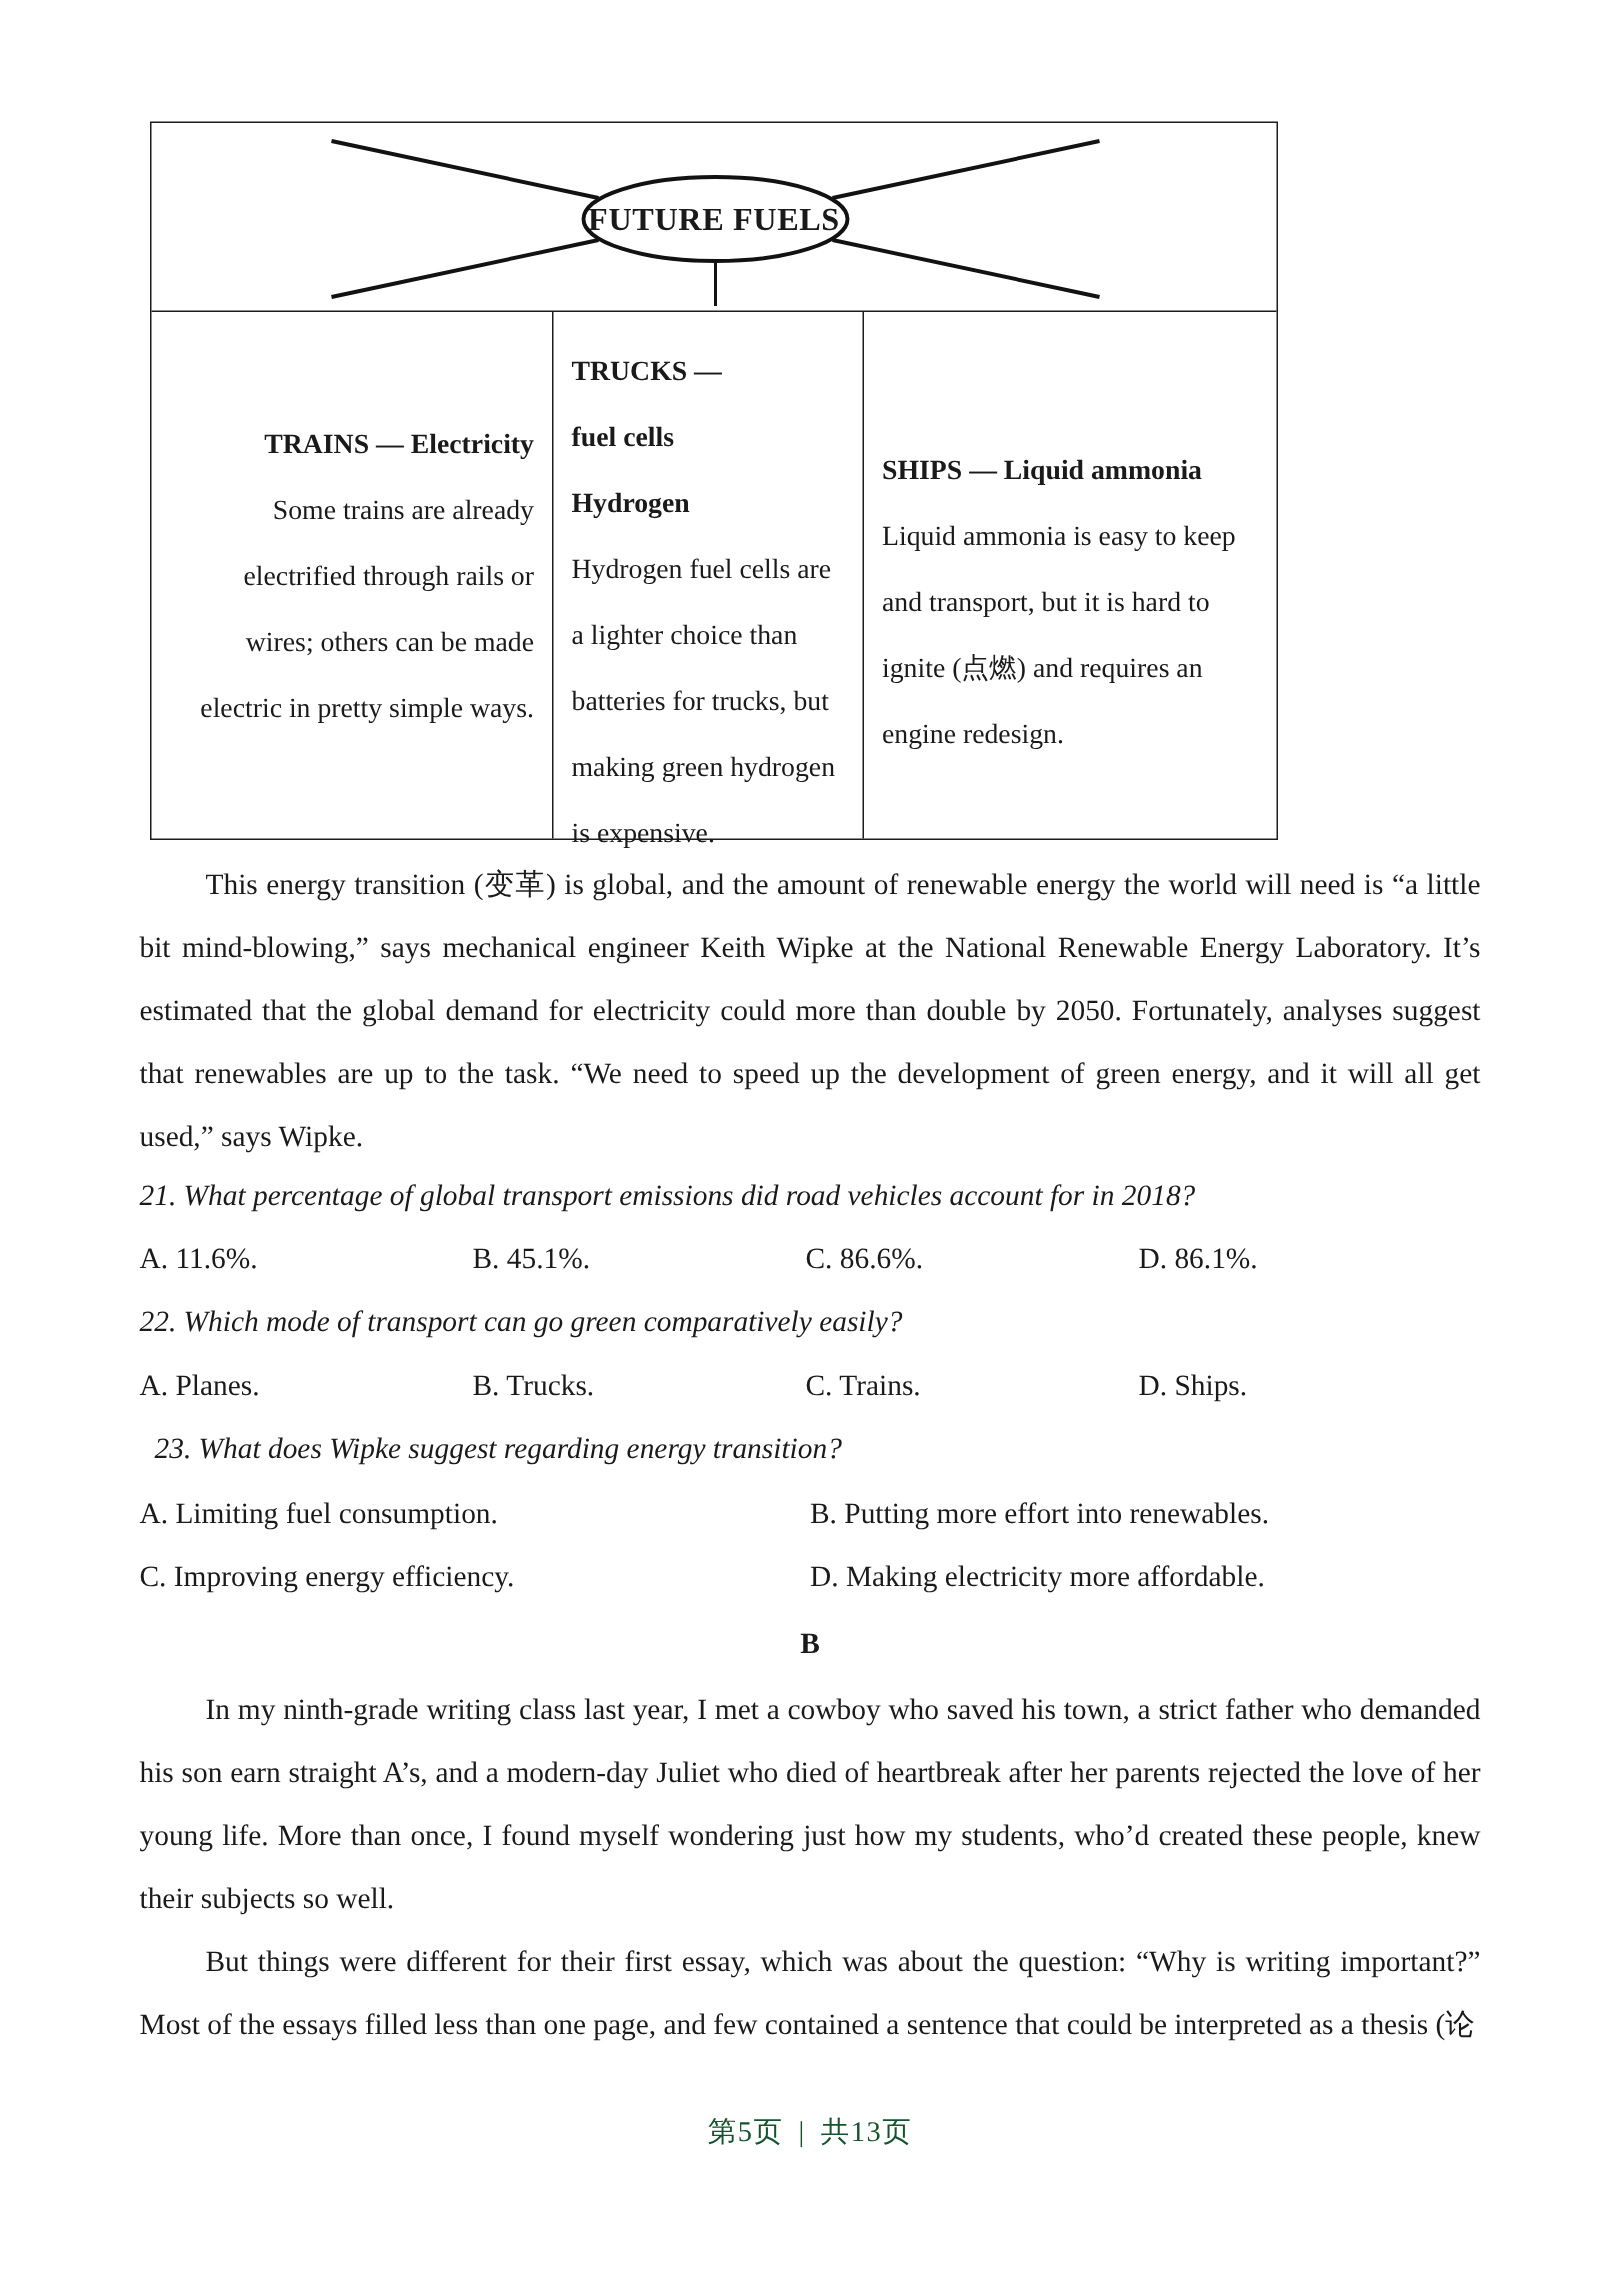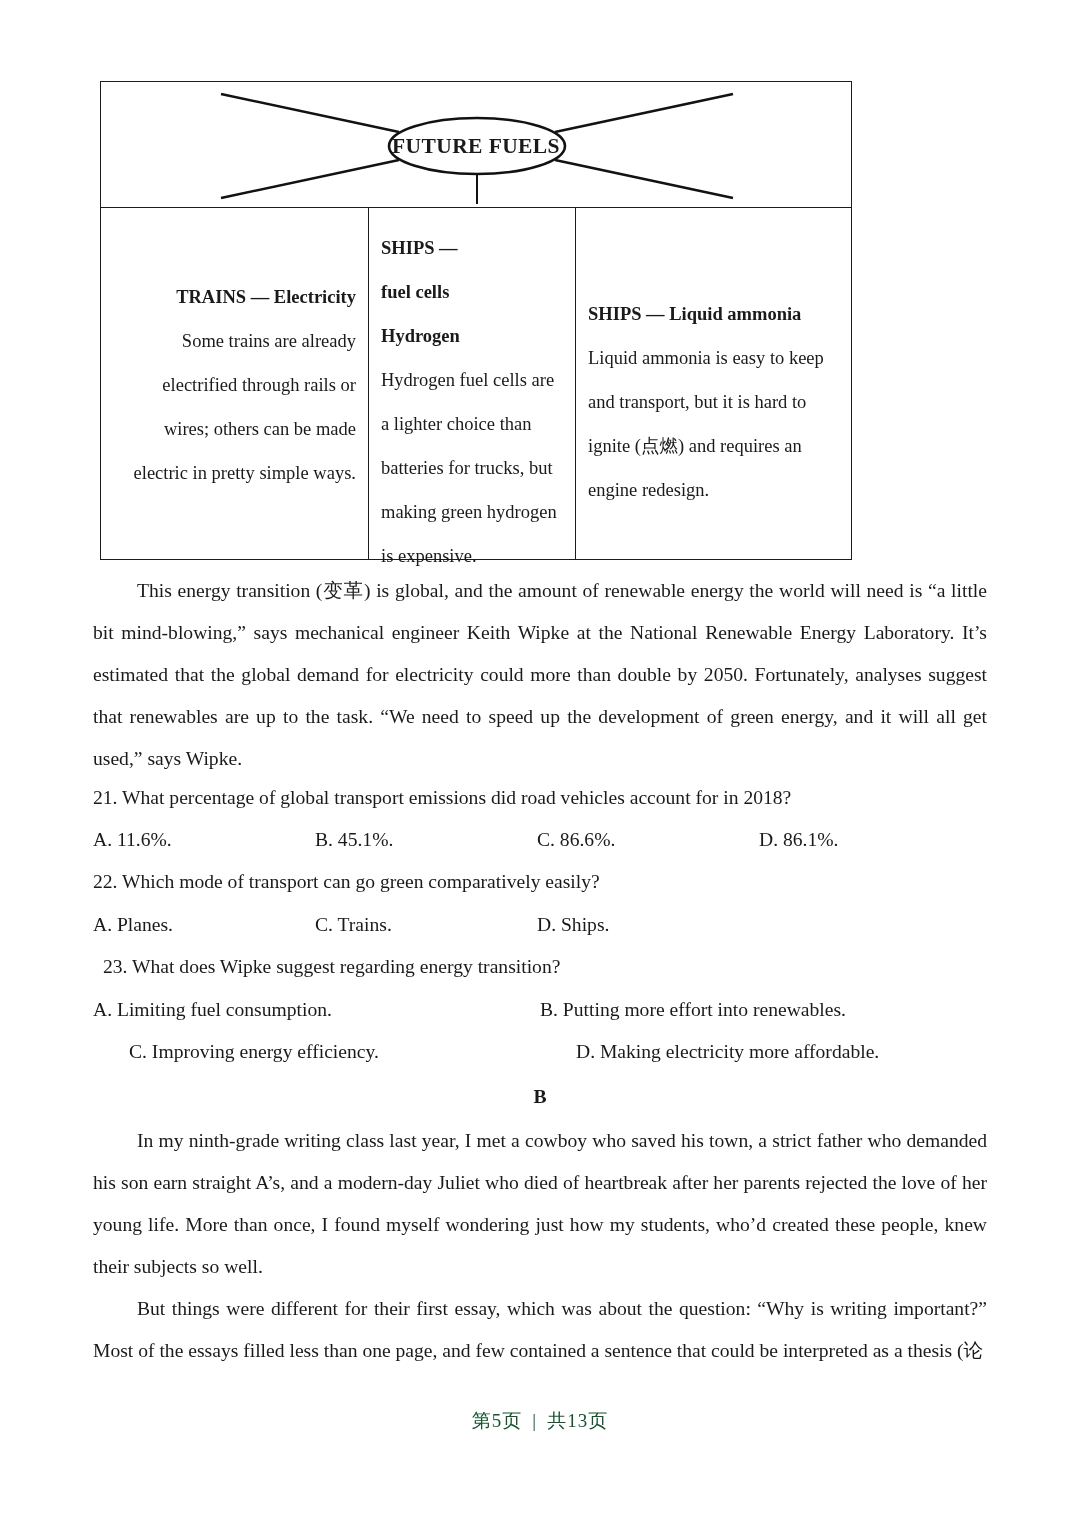--- a/index.html
+++ b/index.html
@@ -108,20 +108,21 @@
     text-justify: inter-word;
   }
   .body-para.first-line-indent { text-indent: 44px; }
 
   .q-line {
     position: absolute;
     left: 93px;
     font-size: 19.6px;
     line-height: 42px;
     white-space: nowrap;
+    font-style: italic;
   }
 
   .opt-row {
     position: absolute;
     left: 93px;
     width: 894px;
     font-size: 19.6px;
     line-height: 42px;
     display: flex;
   }
@@ -177,21 +178,21 @@
 
       <div class="col col-1">
         <div class="cell-inner">
           <div class="cell-head">TRAINS — Electricity</div>
           <div class="cell-text">Some trains are already electrified through rails or wires; others can be made electric in pretty simple ways.</div>
         </div>
       </div>
 
       <div class="col col-2">
         <div class="cell-inner">
-          <div class="cell-head-wrap">SHIPS —</div>
+          <div class="cell-head-wrap">TRUCKS —</div>
           <div class="cell-head-wrap">fuel cells</div>
           <div class="cell-head-wrap">Hydrogen</div>
           <div class="cell-text">Hydrogen fuel cells are a lighter choice than batteries for trucks, but making green hydrogen is expensive.</div>
         </div>
       </div>
 
       <div class="col col-3">
         <div class="cell-inner">
           <div class="cell-head">SHIPS —  Liquid ammonia</div>
           <div class="cell-text">Liquid ammonia is easy to keep and transport, but it is hard to ignite (点燃) and requires an engine redesign.</div>
@@ -207,30 +208,31 @@
   <div class="opt-row cols4" style="top:819px;">
     <div class="opt">A. 11.6%.</div>
     <div class="opt">B. 45.1%.</div>
     <div class="opt">C. 86.6%.</div>
     <div class="opt">D. 86.1%.</div>
   </div>
 
   <div class="q-line" style="top:861px;">22. Which mode of transport can go green comparatively easily?</div>
   <div class="opt-row cols4" style="top:904px;">
     <div class="opt">A. Planes.</div>
+    <div class="opt">B. Trucks.</div>
     <div class="opt">C. Trains.</div>
     <div class="opt">D. Ships.</div>
   </div>
 
   <div class="q-line" style="top:946px;margin-left:10px;">23. What does Wipke suggest regarding energy transition?</div>
   <div class="opt-row cols2" style="top:989px;">
     <div class="opt">A. Limiting fuel consumption.</div>
     <div class="opt">B. Putting more effort into renewables.</div>
   </div>
-  <div class="opt-row cols2" style="top:1031px;margin-left:36px;">
+  <div class="opt-row cols2" style="top:1031px;">
     <div class="opt">C. Improving energy efficiency.</div>
     <div class="opt">D. Making electricity more affordable.</div>
   </div>
 
   <div class="section-label" style="top:1076px;">B</div>
 
   <div class="body-para first-line-indent" style="top:1120px;">In my ninth-grade writing class last year, I met a cowboy who saved his town, a strict father who demanded his son earn straight A’s, and a modern-day Juliet who died of heartbreak after her parents rejected the love of her young life. More than once, I found myself wondering just how my students, who’d created these people, knew their subjects so well.</div>
 
   <div class="body-para first-line-indent" style="top:1288px;">But things were different for their first essay, which was about the question: “Why is writing important?” Most of the essays filled less than one page, and few contained a sentence that could be interpreted as a thesis (论</div>
 

